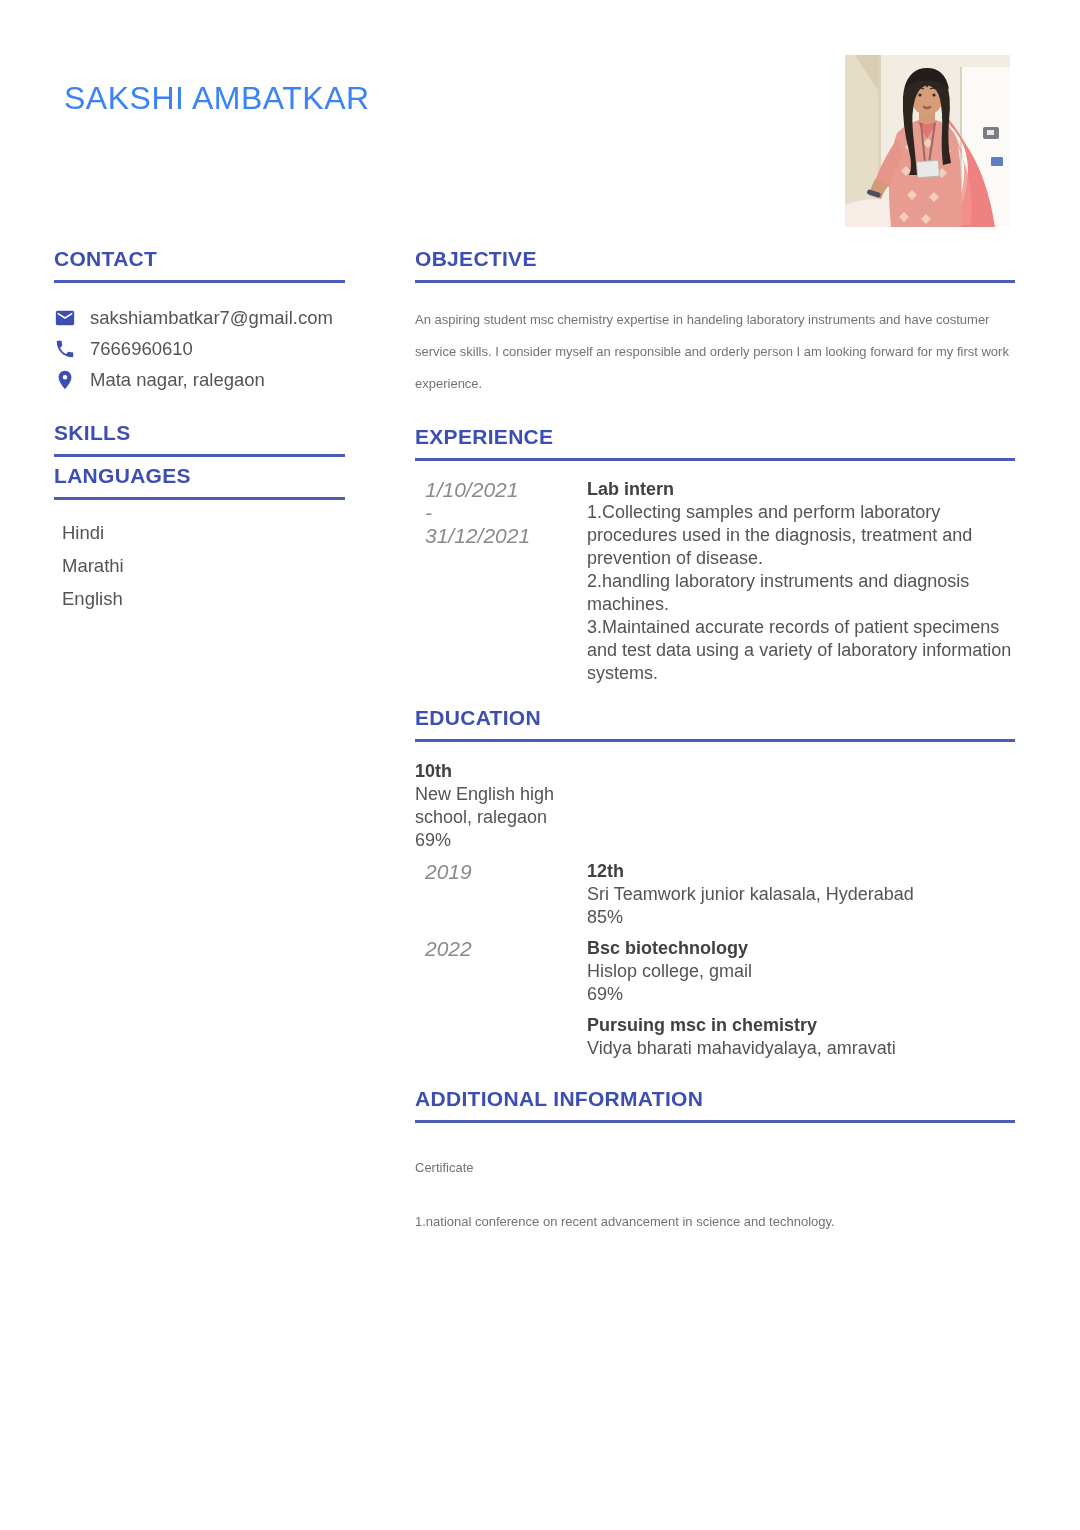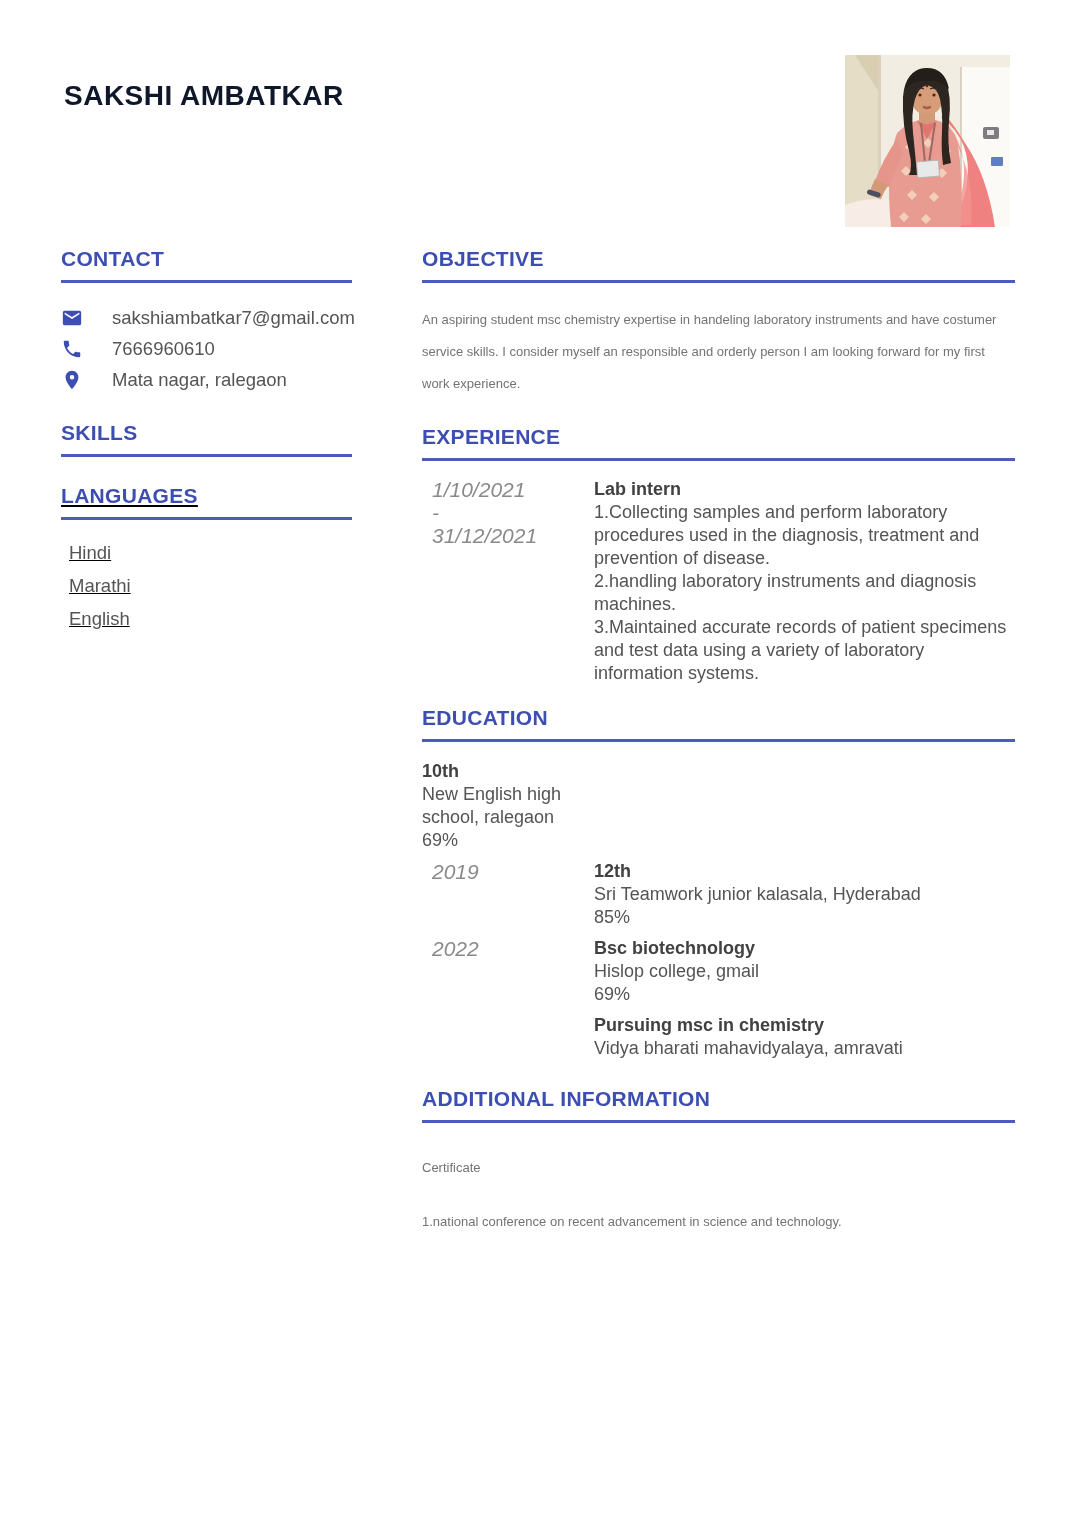--- a/index.html
+++ b/index.html
@@ -6,58 +6,58 @@
   html,body { background:#ffffff; }
   body { font-family:"Liberation Sans","DejaVu Sans",sans-serif; }
   .page {
     position:relative;
     width:1080px; height:1530px;
     background:#ffffff;
     overflow:hidden;
   }
   .name {
     position:absolute; top:80px; left:64px;
-    font-size:28px; font-weight:700; letter-spacing:0.5px;
-    color:#0f172a;
+    font-size:32px; font-weight:400; letter-spacing:0.5px;
+    color:#3b82f6;
   }
   .photo {
     position:absolute; top:55px; right:70px;
     width:165px; height:172px; overflow:hidden;
   }
   .columns {
-    position:absolute; top:246px; left:61px; right:65px;
+    position:absolute; top:246px; left:54px; right:65px;
     display:flex; gap:70px;
   }
   .col-left { width:291px; flex:none; }
   .col-right { flex:1; min-width:0; }
 
   .section-heading {
     font-size:21px; font-weight:700; color:#3D4EB2;
     letter-spacing:0.3px; line-height:26px;
   }
   .rule {
     height:3px; background:#4C5BB5; border:none; margin-top:8px;
   }
 
   
   .contact-list { margin-top:22px; }
   .contact-item {
-    display:flex; align-items:center; gap:29px;
+    display:flex; align-items:center; gap:14px;
     font-size:18.5px; color:#545456; line-height:26px; margin-bottom:5px;
   }
   .contact-item svg { flex:none; display:block; }
 
   
   .plain-list { font-size:18.5px; color:#545456; }
   .plain-list li { list-style:none; line-height:33px; padding-left:8px; }
   .skills-list { margin-top:17px; }
   .languages-list { margin-top:16px; }
 
   .section-skills { margin-top:27px; }
-  .section-languages { margin-top:26px;text-decoration:underline; }
+  .section-languages { margin-top:6px; }
 
   
   .body-text { font-size:13px; color:#737373; line-height:32px; }
   .objective-text { margin-top:21px; }
 
   .section-experience { margin-top:24px; }
   .entry-grid {
     display:grid; grid-template-columns:172px 1fr;
     margin-top:17px;
   }

